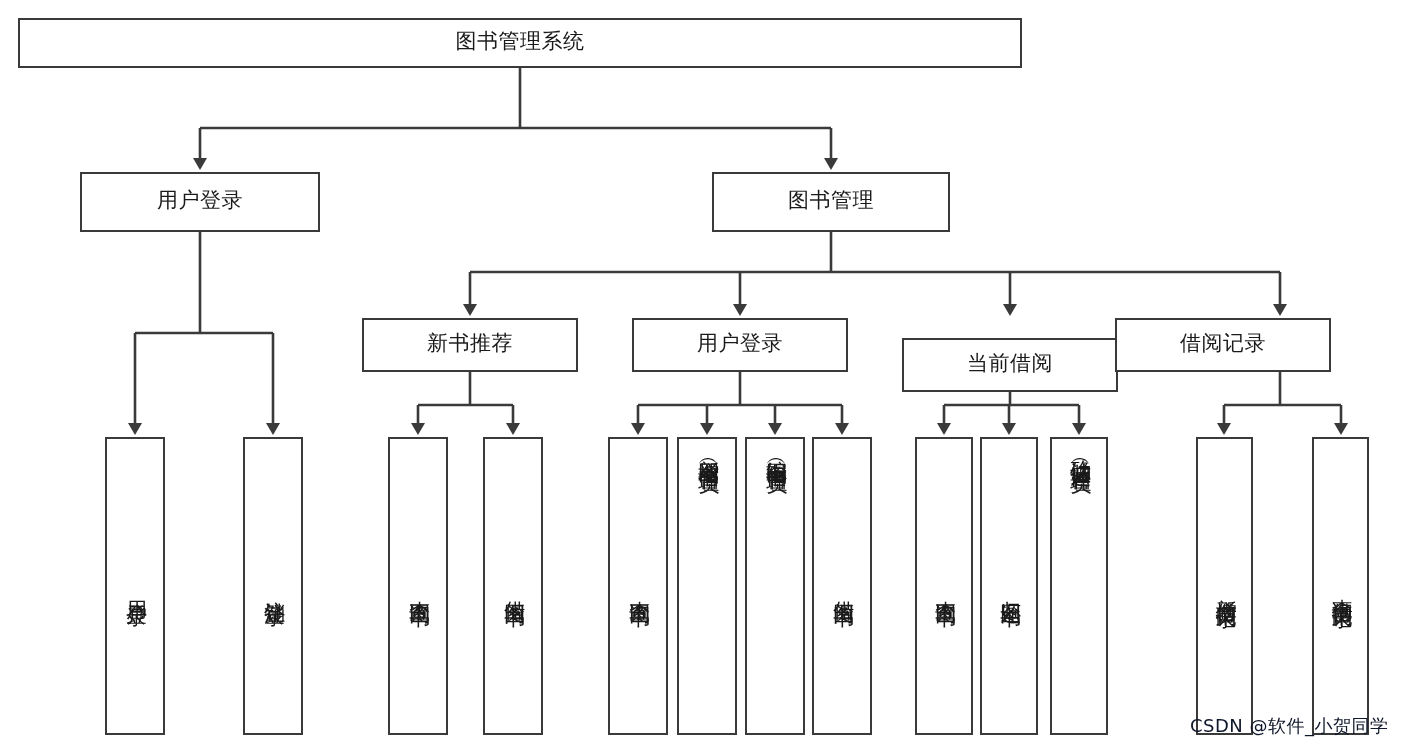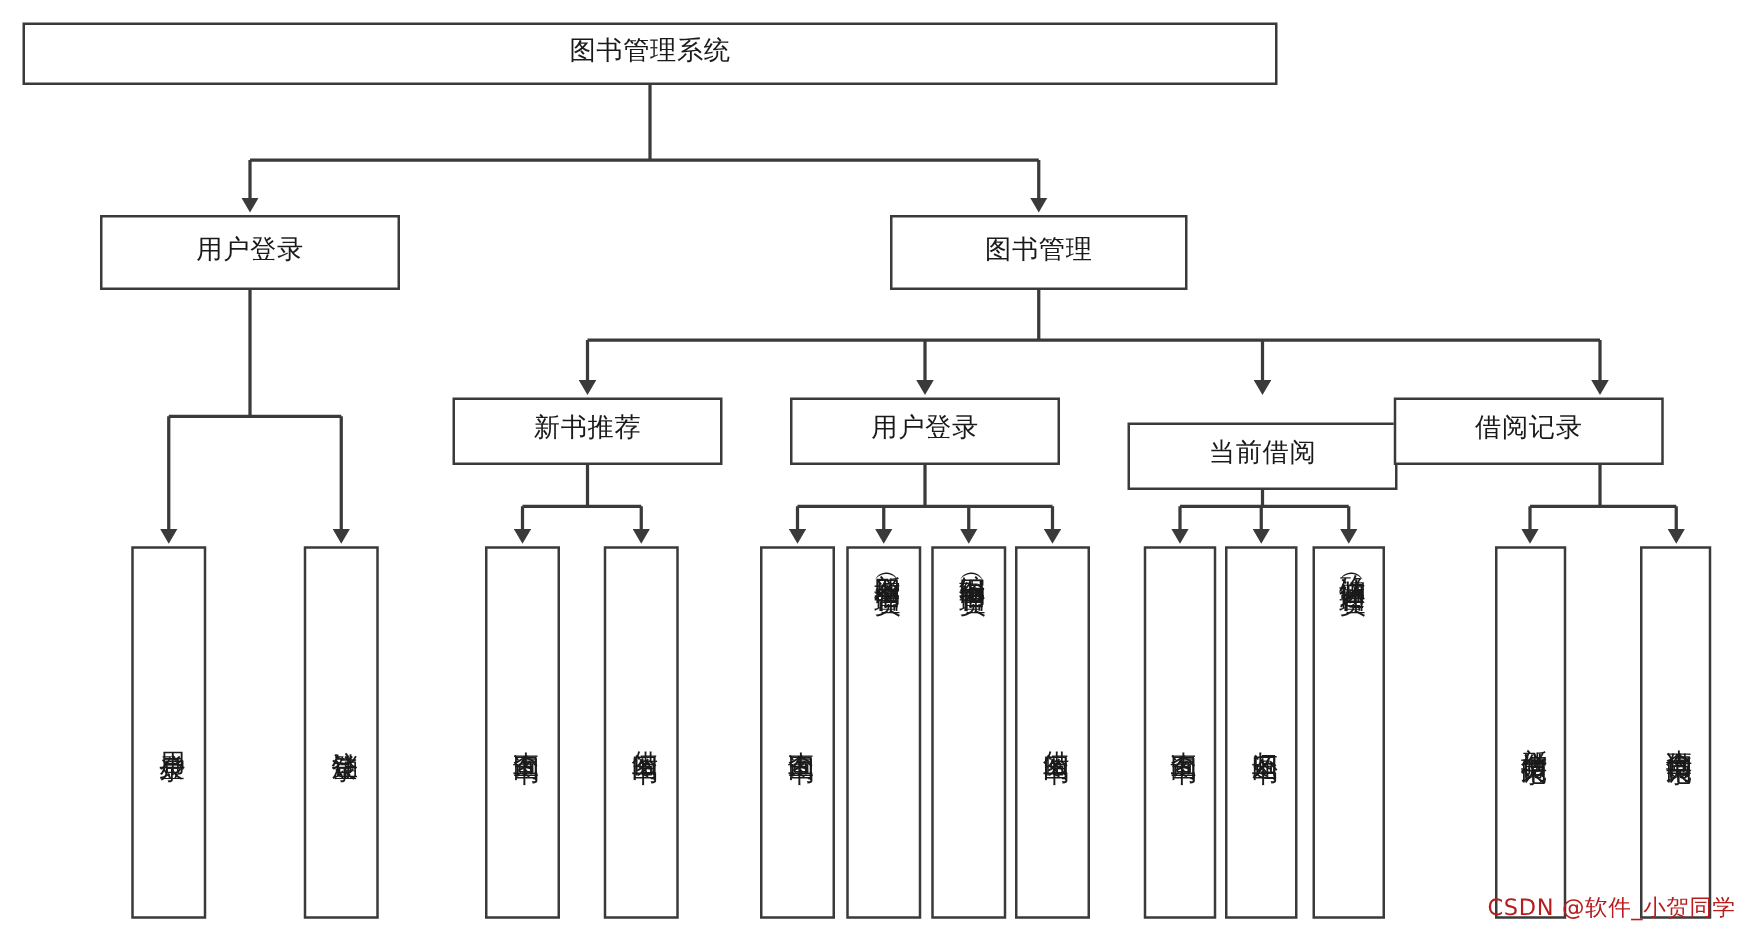--- a/index.html
+++ b/index.html
@@ -59,21 +59,21 @@
     margin-top: 4px;
   }
   .leaf-box.align-mid {
     align-items: center;
   }
   #watermark {
     position: absolute;
     left: 1190px;
     top: 714px;
     font-size: 18px;
-    color: #b91c1c;
+    color: #0f172a;
     white-space: nowrap;
     letter-spacing: 0.5px;
   }
 </style>
 </head>
 <body>
 
 <div id="diagram-root">
 
   <svg id="diagram-svg" width="1405" height="747">

